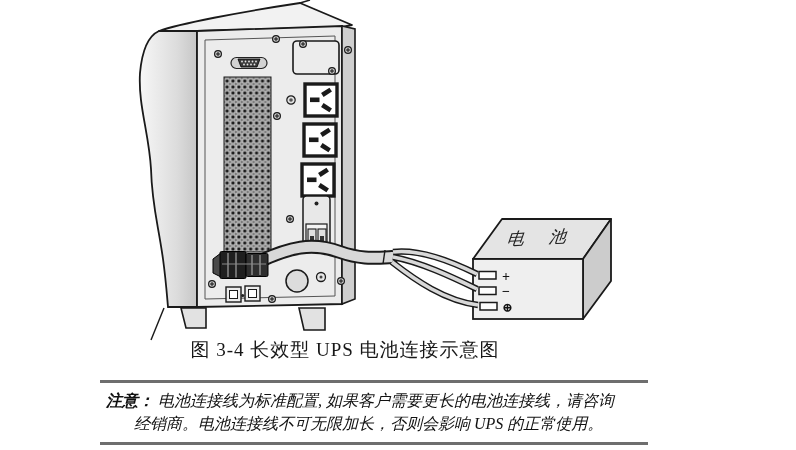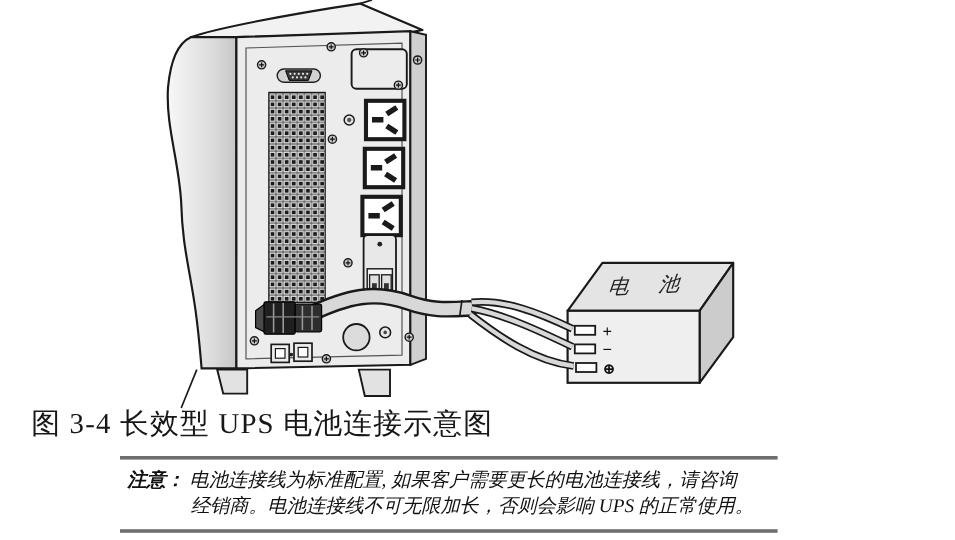--- a/index.html
+++ b/index.html
@@ -1,26 +1,26 @@
 <!DOCTYPE html>
 <html><head>
 <meta charset="utf-8">
 <style>
   html,body{margin:0;padding:0;background:#fff;}
   #page{position:relative;width:796px;height:450px;background:#fff;overflow:hidden;
         font-family:"Liberation Serif","DejaVu Serif",serif;color:#111;}
   #diagram{position:absolute;left:0;top:0;}
-  #caption{position:absolute;left:0;top:337px;width:690px;
-           font-size:24px;letter-spacing:1px;color:#171717;padding-left:26px;}
+  #caption{position:absolute;left:0;top:337px;width:690px;text-align:center;
+           font-size:19px;letter-spacing:1px;color:#171717;}
   #notebox{position:absolute;left:100px;top:380px;width:548px;
            border-top:3px solid #6e6e6e;border-bottom:3px solid #6e6e6e;
            padding:7px 4px 8px 6px;box-sizing:border-box;font-size:16px;line-height:21px;}
   .note-label{font-weight:bold;font-style:italic;font-family:Liberation Mono, monospace;margin-right:4px;}
   .note-body{font-style:italic;}
-  .note-line2{margin-left:53px;font-style:italic;}
+  .note-line2{margin-left:28px;font-style:italic;}
   svg text{font-family:"Liberation Serif","DejaVu Serif",serif;}
 </style>
 </head>
 <body>
 
 <div id="page">
 
   <svg id="diagram" width="796" height="376" viewBox="0 0 796 376" xmlns="http://www.w3.org/2000/svg">
     <defs>
       <pattern id="vent" width="5.9" height="6" patternUnits="userSpaceOnUse">

